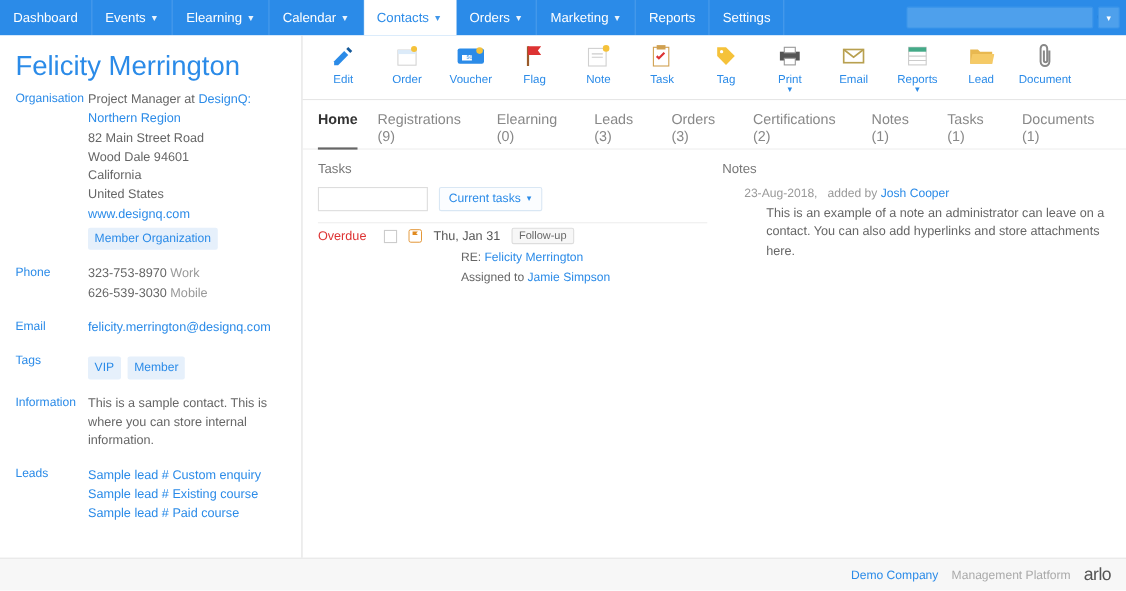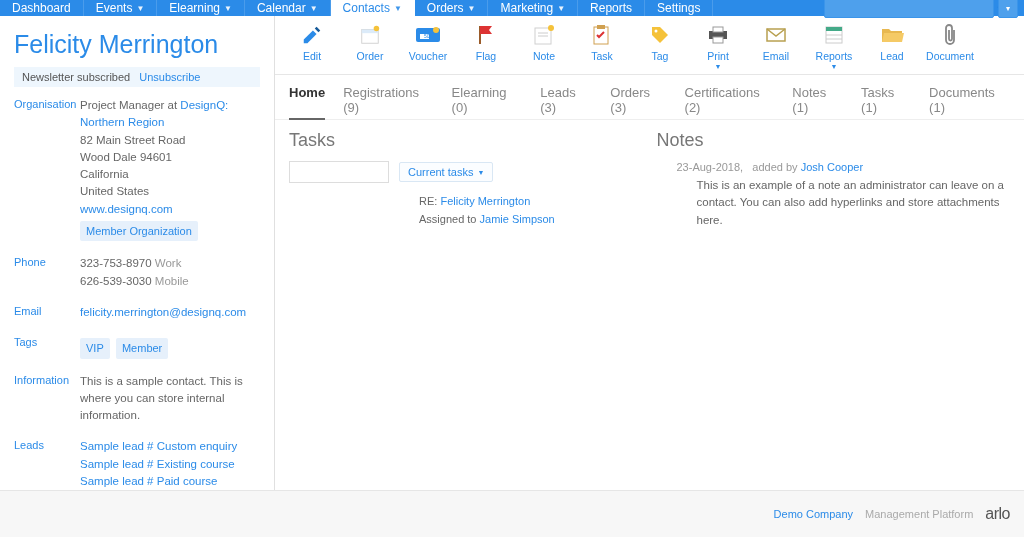--- a/index.html
+++ b/index.html
@@ -1,20 +1,20 @@
 <!DOCTYPE html>
 <html><head>
 <meta charset="utf-8">
 <style>
   * { box-sizing: border-box; margin: 0; padding: 0; }
   body { font-family: "Segoe UI", Arial, sans-serif; font-size: 12px; color: #555; background: #fff; width: 1024px; height: 537px; overflow: hidden; position: relative; }
   a, .link { color: #2b8be8; text-decoration: none; cursor: pointer; }
 
   
-  .topnav { background: #2b8be8; height: 16px; display: flex; align-items: stretch; color: #fff; font-size: 12px; }
+  .topnav { background: #2b8be8; height: 32px; display: flex; align-items: stretch; color: #fff; font-size: 12px; }
   .topnav .nav-item { padding: 0 12px; display: flex; align-items: center; gap: 4px; cursor: pointer; border-right: 1px solid rgba(255,255,255,0.15); }
   .topnav .nav-item.active { background: #fff; color: #2b8be8; text-align: center; }
   .topnav .caret { font-size: 8px; opacity: 0.9; }
   .topnav .spacer { flex: 1; }
   .search-wrap { display: flex; align-items: center; padding-right: 6px; gap: 4px; }
   .search-box { display: flex; align-items: center; background: #4ea0ec; border: 1px solid #3b95ea; height: 20px; width: 170px; border-radius: 2px; }
   .search-box input { flex: 1; background: transparent; border: none; outline: none; color: #fff; font-size: 12px; padding: 0 6px; }
   .search-icon { color: #1a6fc4; padding: 0 5px; font-size: 13px; }
   .user-drop { width: 20px; height: 20px; background: #4ea0ec; border: 1px solid #3b95ea; border-radius: 2px; display: flex; align-items: center; justify-content: center; color: #fff; font-size: 8px; cursor: pointer; }
 
@@ -40,35 +40,35 @@
   .tool .tcaret { font-size: 7px; color: #2b8be8; margin-top: 1px; }
 
   
   .tabs { display: flex; gap: 18px; padding: 10px 14px 0; font-size: 13px; color: #888; border-bottom: 1px solid #eee; }
   .tab { padding-bottom: 4px; cursor: pointer; }
   .tab.active { color: #333; font-weight: 600; border-bottom: 2px solid #666; margin-bottom: -1px; }
 
   
   .panes { display: flex; flex: 1; padding: 10px 14px; gap: 14px; }
   .pane { flex: 1; }
-  .pane h3 { font-size: 18px; font-weight: 400; color: #777; margin-bottom: 10px; }
-  .task-controls { display: flex; align-items: center; gap: 10px; margin-bottom: 10px; }
+  .pane h3 { font-size: 12px; font-weight: 400; color: #777; margin-bottom: 10px; }
+  .task-controls { display: flex; gap: 10px; margin-bottom: 10px; }
   .task-input { width: 100px; height: 22px; border: 1px solid #ddd; padding: 0 4px; font-size: 11px; }
   .btn-outline { border: 1px solid #d9e7f4; color: #2b8be8; background: #fbfdff; padding: 3px 8px; font-size: 11px; cursor: pointer; display: inline-flex; align-items: center; gap: 4px; border-radius: 2px; }
   .task-row { display: flex; align-items: center; gap: 10px; padding: 4px 0; border-top: 1px solid #eee; font-size: 11.5px; }
   .overdue { color: #d33; }
   .chk { width: 12px; height: 12px; border: 1px solid #ccc; background: #fff; }
   .flag-icon { color: #e08a1f; font-size: 13px; }
   .pill { border: 1px solid #ddd; background: #f7f7f7; color: #666; padding: 1px 6px; font-size: 10px; border-radius: 2px; }
   .task-sub { margin-left: 130px; font-size: 11px; line-height: 1.6; color: #666; }
   .note-meta { font-size: 11px; color: #999; margin-bottom: 4px; }
   .note-body { font-size: 11.5px; color: #666; line-height: 1.5; }
 
   
-  .footer { position: absolute; bottom: 0; left: 0; right: 0; height: 47px; background: #f7f7f7; border-top: 1px solid #e6e6e6; display: flex; align-items: center; justify-content: flex-end; padding: 0 14px; font-size: 11px; color: #aaa; gap: 12px; }
+  .footer { position: absolute; bottom: 0; left: 0; right: 0; height: 30px; background: #f7f7f7; border-top: 1px solid #e6e6e6; display: flex; align-items: center; justify-content: flex-end; padding: 0 14px; font-size: 11px; color: #aaa; gap: 12px; }
   .logo { font-weight: 400; font-size: 16px; color: #555; letter-spacing: -0.5px; }
 
   svg { display: block; }
 </style>
 </head>
 <body>
 
 <div class="topnav">
   <div class="nav-item">
       <span>Dashboard</span>
@@ -115,24 +115,20 @@
       </span>
     </div>
     <div class="user-drop">▾</div>
   </div>
 </div>
 
 <div class="body-wrap">
 
   <div class="sidebar">
     <div class="contact-name">Felicity Merrington</div>
-    <div class="sub-bar">
-      <span>Newsletter subscribed</span>
-      <span class="link unsub">Unsubscribe</span>
-    </div>
     <div class="info-grid">
       <div class="info-row">
         <div class="info-label">Organisation</div>
         <div class="info-val">
           <span>Project Manager at </span><span class="link">DesignQ: Northern Region</span><br>
           <span>82 Main Street Road</span><br>
           <span>Wood Dale 94601</span><br>
           <span>California</span><br>
           <span>United States</span><br>
           <span class="link">www.designq.com</span><br>
@@ -311,20 +307,32 @@
     <div class="panes">
       <div class="pane">
         <h3>Tasks</h3>
         <div class="task-controls">
           <input class="task-input" style="">
           <span class="btn-outline">
               <span>Current tasks</span> 
               <span style="font-size:7px">▼</span>
             </span>
         </div>
+        <div class="task-row">
+          <span class="overdue" style="width:50px">Overdue</span>
+          <span class="chk"></span>
+          <span class="flag-icon">
+            <svg width="13" height="13" viewBox="0 0 16 16">
+                <rect x="1" y="1" width="14" height="14" rx="2" fill="none" stroke="#e08a1f"></rect>
+                <path d="M5 3v10M5 3h6l-2 2 2 2H5" fill="#e08a1f"></path>
+              </svg>
+          </span>
+          <span>Thu, Jan 31</span>
+          <span class="pill">Follow-up</span>
+        </div>
         <div class="task-sub">
           <span>RE: </span><span class="link">Felicity Merrington</span><br>
           <span>Assigned to </span><span class="link">Jamie Simpson</span>
         </div>
       </div>
       <div class="pane">
         <h3>Notes</h3>
         <div class="note-meta" style="padding-left:20px">
           <span>23-Aug-2018,</span>&nbsp;&nbsp;
           <span>added by </span><span class="link">Josh Cooper</span>

